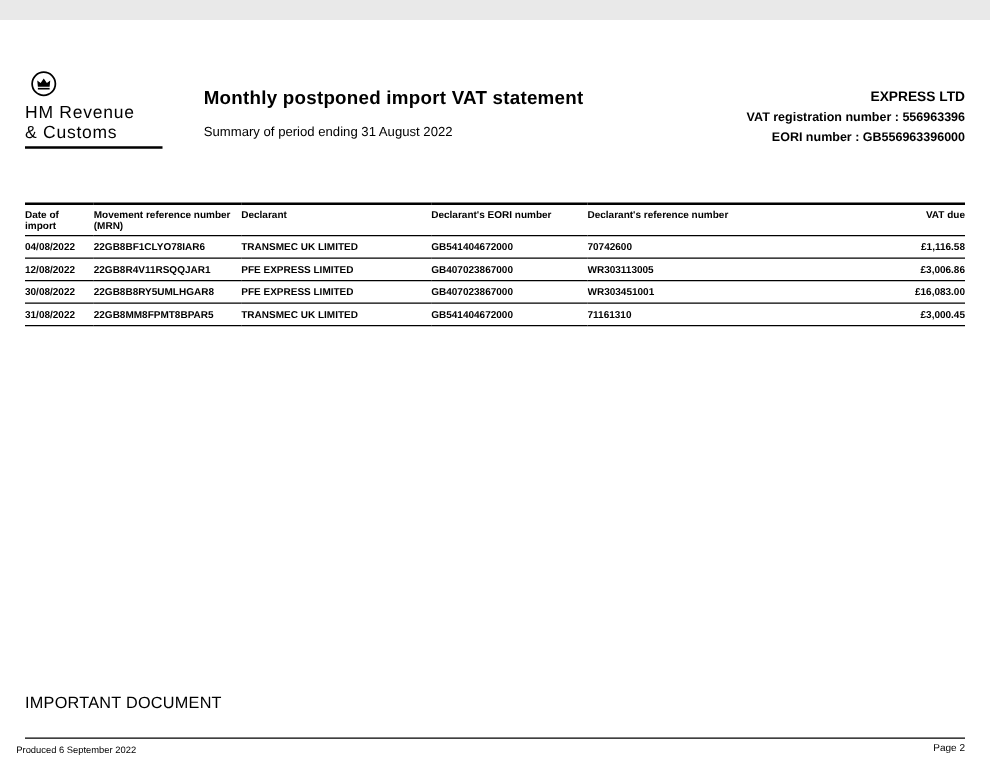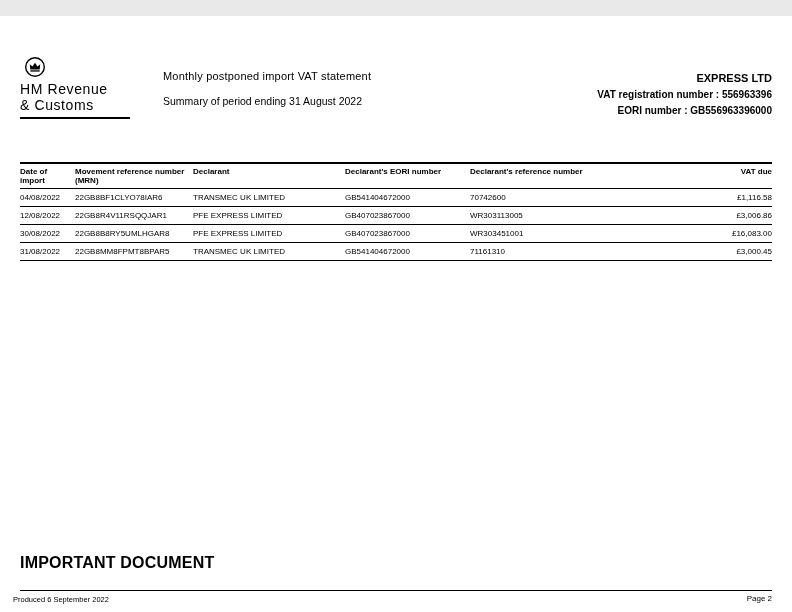--- a/index.html
+++ b/index.html
@@ -14,55 +14,55 @@
     margin: 16px auto;
     overflow: hidden;
   }
   
   .logo { position: absolute; left: 20px; top: 40px; width: 112px; }
   .crown { display: block; margin-left: 4px; }
   .logo-text { margin-top: 3px; font-size: 14px; line-height: 16px; letter-spacing: 0.6px; color: #000; }
   .logo-rule { margin-top: 4px; height: 2px; background: #000; width: 110px; }
 
   .title-block { position: absolute; left: 163px; top: 54px; }
-  .doc-title { font-size: 11px; font-weight: normal; letter-spacing: 0.2px; }
+  .doc-title { font-size: 15px; font-weight: bold; letter-spacing: 0.2px; }
   .doc-subtitle { margin-top: 13px; font-size: 10.5px; }
 
   .company-block { position: absolute; right: 20px; top: 56px; text-align: right; }
   .company-name { font-size: 11px; font-weight: bold; }
   .company-line { font-size: 10px; font-weight: bold; margin-top: 5px; }
 
   
   .vat-table {
     position: absolute; left: 20px; top: 146px; width: 752px;
     border-collapse: collapse; table-layout: fixed;
     border-top: 2.5px solid #000;
   }
   .vat-table th {
     font-size: 8px; font-weight: bold; text-align: left;
     vertical-align: top; padding: 3px 4px 3px 0;
     border-bottom: 1.5px solid #000;
   }
   .vat-table td {
     font-size: 8px; padding: 4px 4px 4px 0; vertical-align: top;
     border-bottom: 0.8px solid #000;
-    white-space: nowrap; overflow: hidden;
+    white-space: nowrap; overflow: hidden; font-weight: bold;
   }
   .vat-table th.num, .vat-table td.num { text-align: right; padding-right: 0; }
   .vat-table tr.total-row td { border-bottom: none; padding-top: 5px; }
   .col-date { width: 55px; }
   .col-mrn { width: 118px; }
   .col-declarant { width: 152px; }
   .col-eori { width: 125px; }
   .col-ref { width: 170px; }
   .col-due { width: 132px; }
 
   
   .notice { position: absolute; left: 20px; top: 538px; }
-  .notice-heading { font-size: 16px; font-weight: bold; letter-spacing: 0.2px; }
+  .notice-heading { font-size: 13px; font-weight: normal; letter-spacing: 0.2px; }
   .notice-body { margin-top: 6px; font-size: 10px; }
 
   .footer-rule { position: absolute; left: 20px; right: 20px; top: 574px; height: 1px; background: #000; }
   .produced { position: absolute; left: 13px; top: 579px; font-size: 7.5px; }
   .page-num { position: absolute; right: 20px; top: 578px; font-size: 8px; }
 </style>
 </head>
 <body>
 
 <div class="page">

